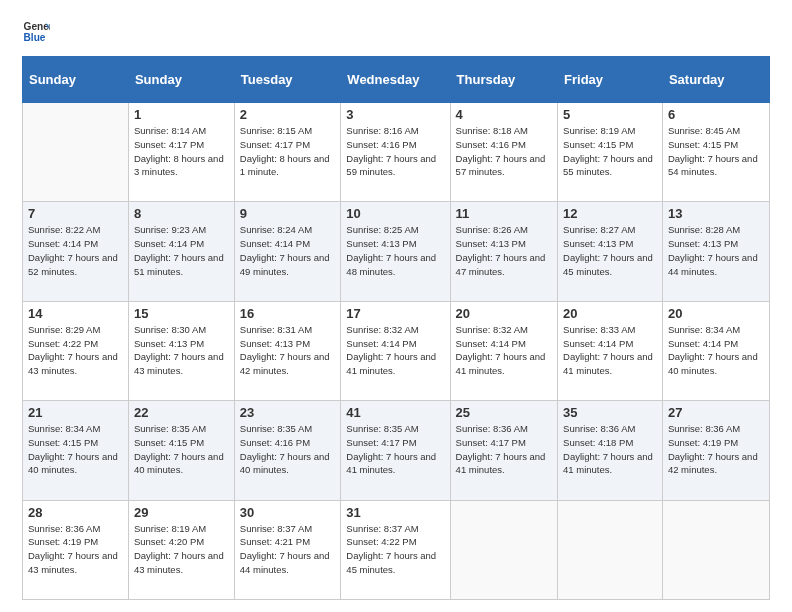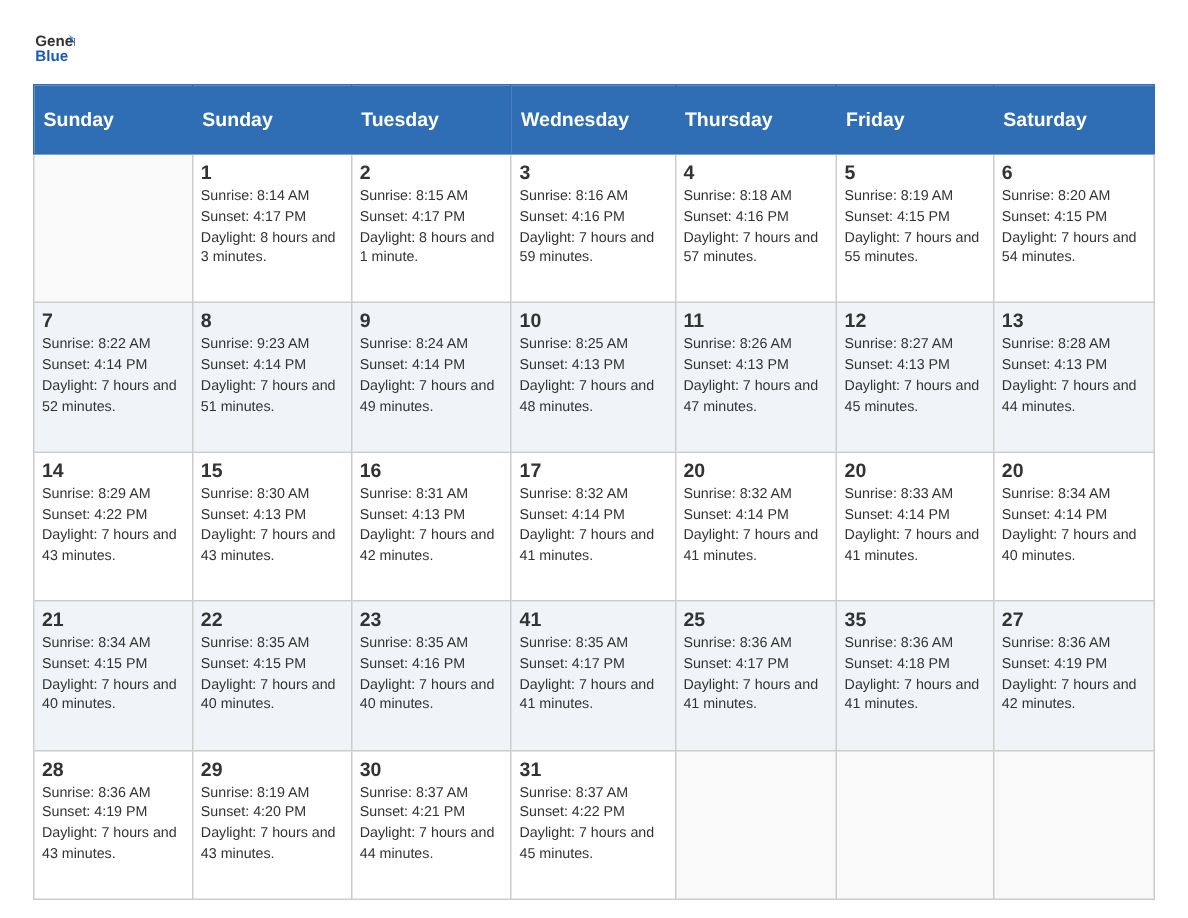--- a/index.html
+++ b/index.html
@@ -152,21 +152,21 @@
           </td>
           <td>
             <div class="day-number">5</div>
             <div class="day-info">Sunrise: 8:19 AM
 Sunset: 4:15 PM
 Daylight: 7 hours
 and 55 minutes.</div>
           </td>
           <td>
             <div class="day-number">6</div>
-            <div class="day-info">Sunrise: 8:20 AM
+            <div class="day-info">Sunrise: 8:45 AM
 Sunset: 4:15 PM
 Daylight: 7 hours
 and 54 minutes.</div>
           </td>
         </tr>
         <tr class="row-shaded">
           <td>
             <div class="day-number">7</div>
             <div class="day-info">Sunrise: 8:22 AM
 Sunset: 4:14 PM

